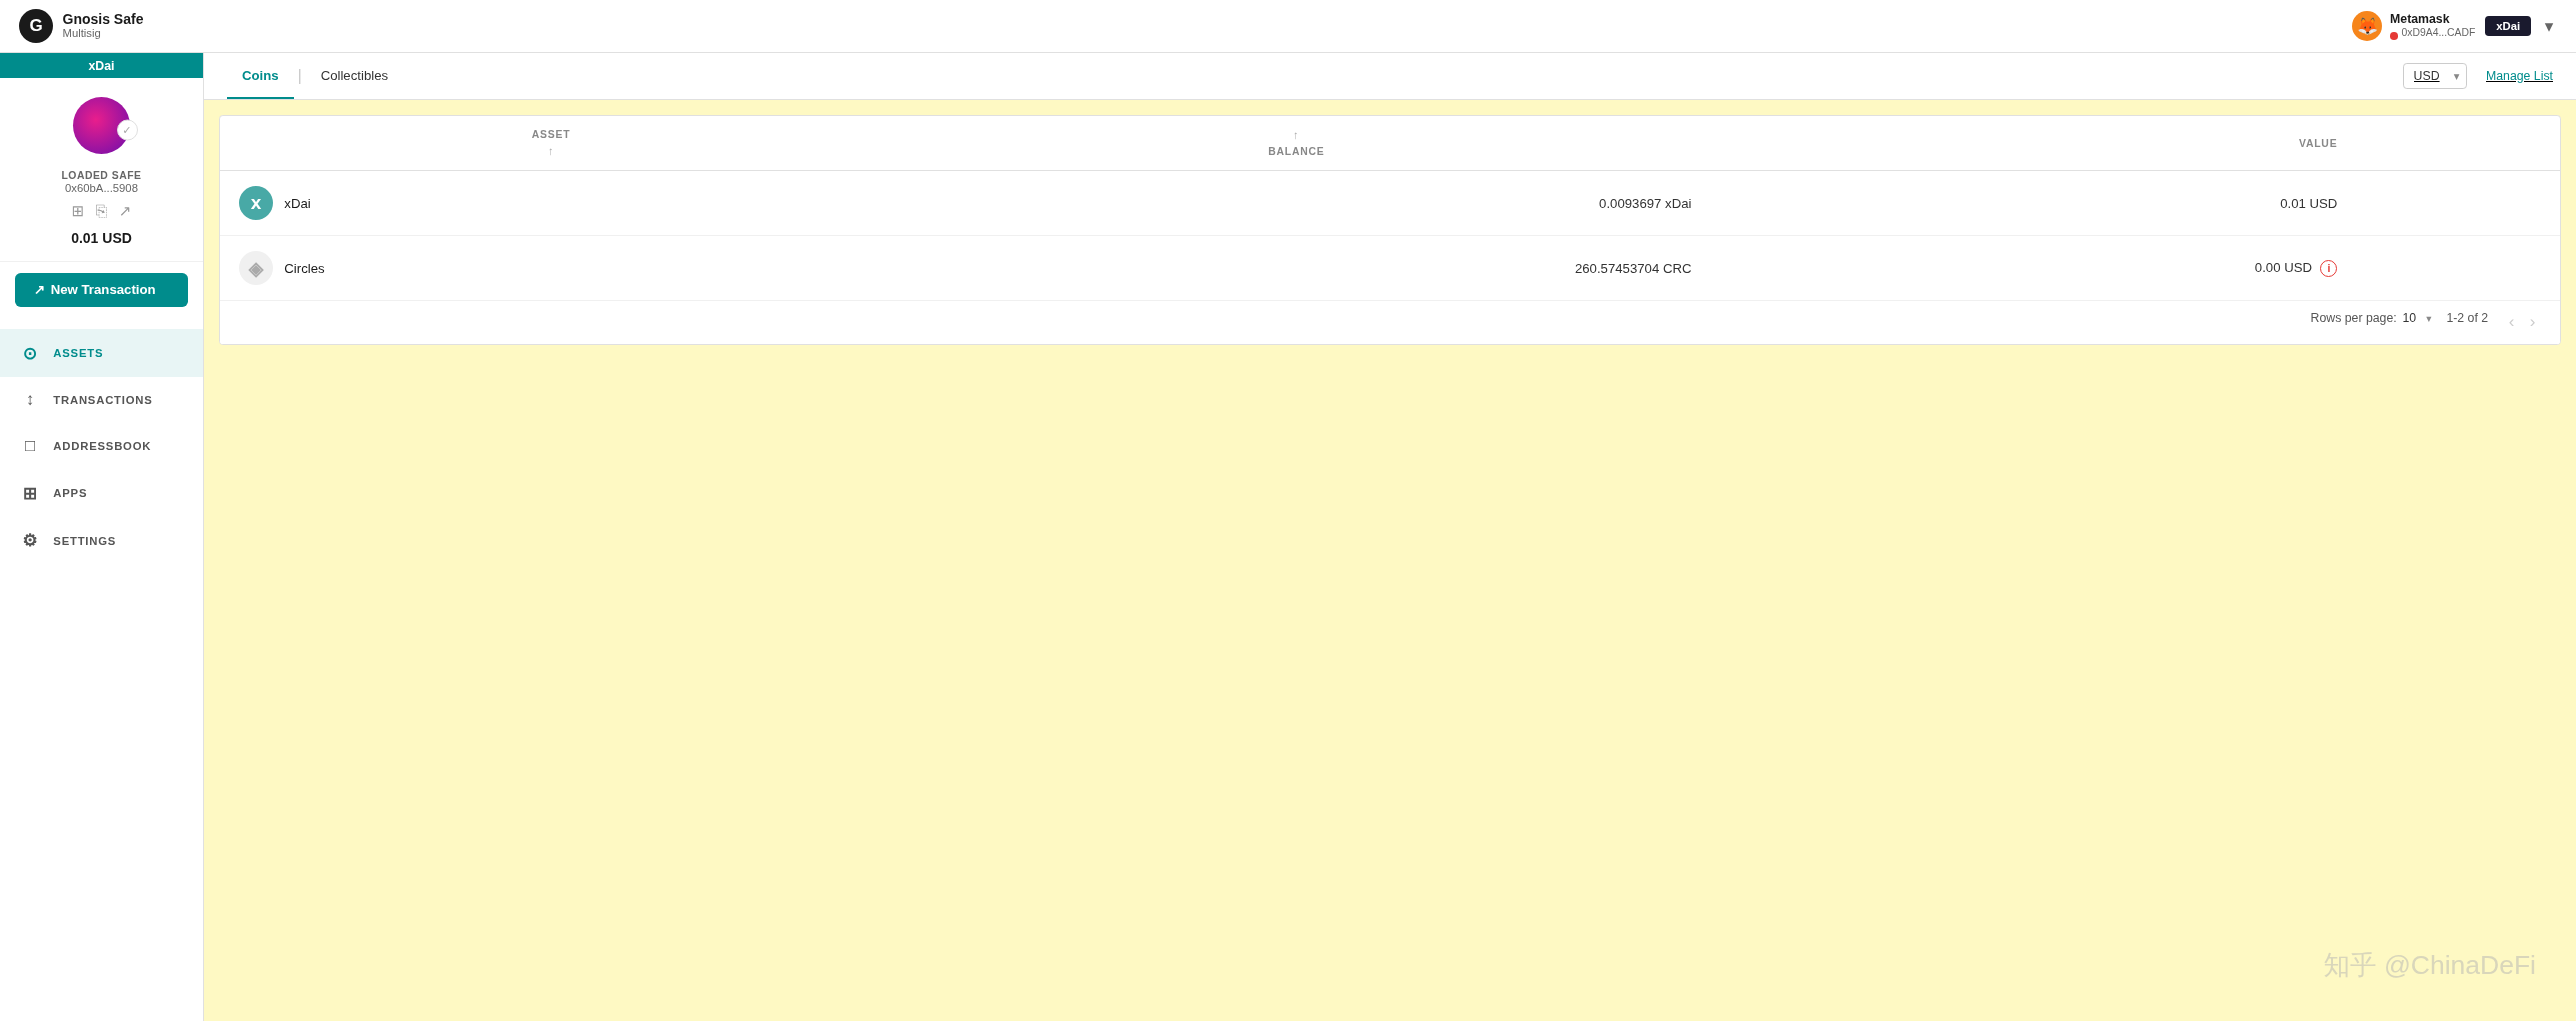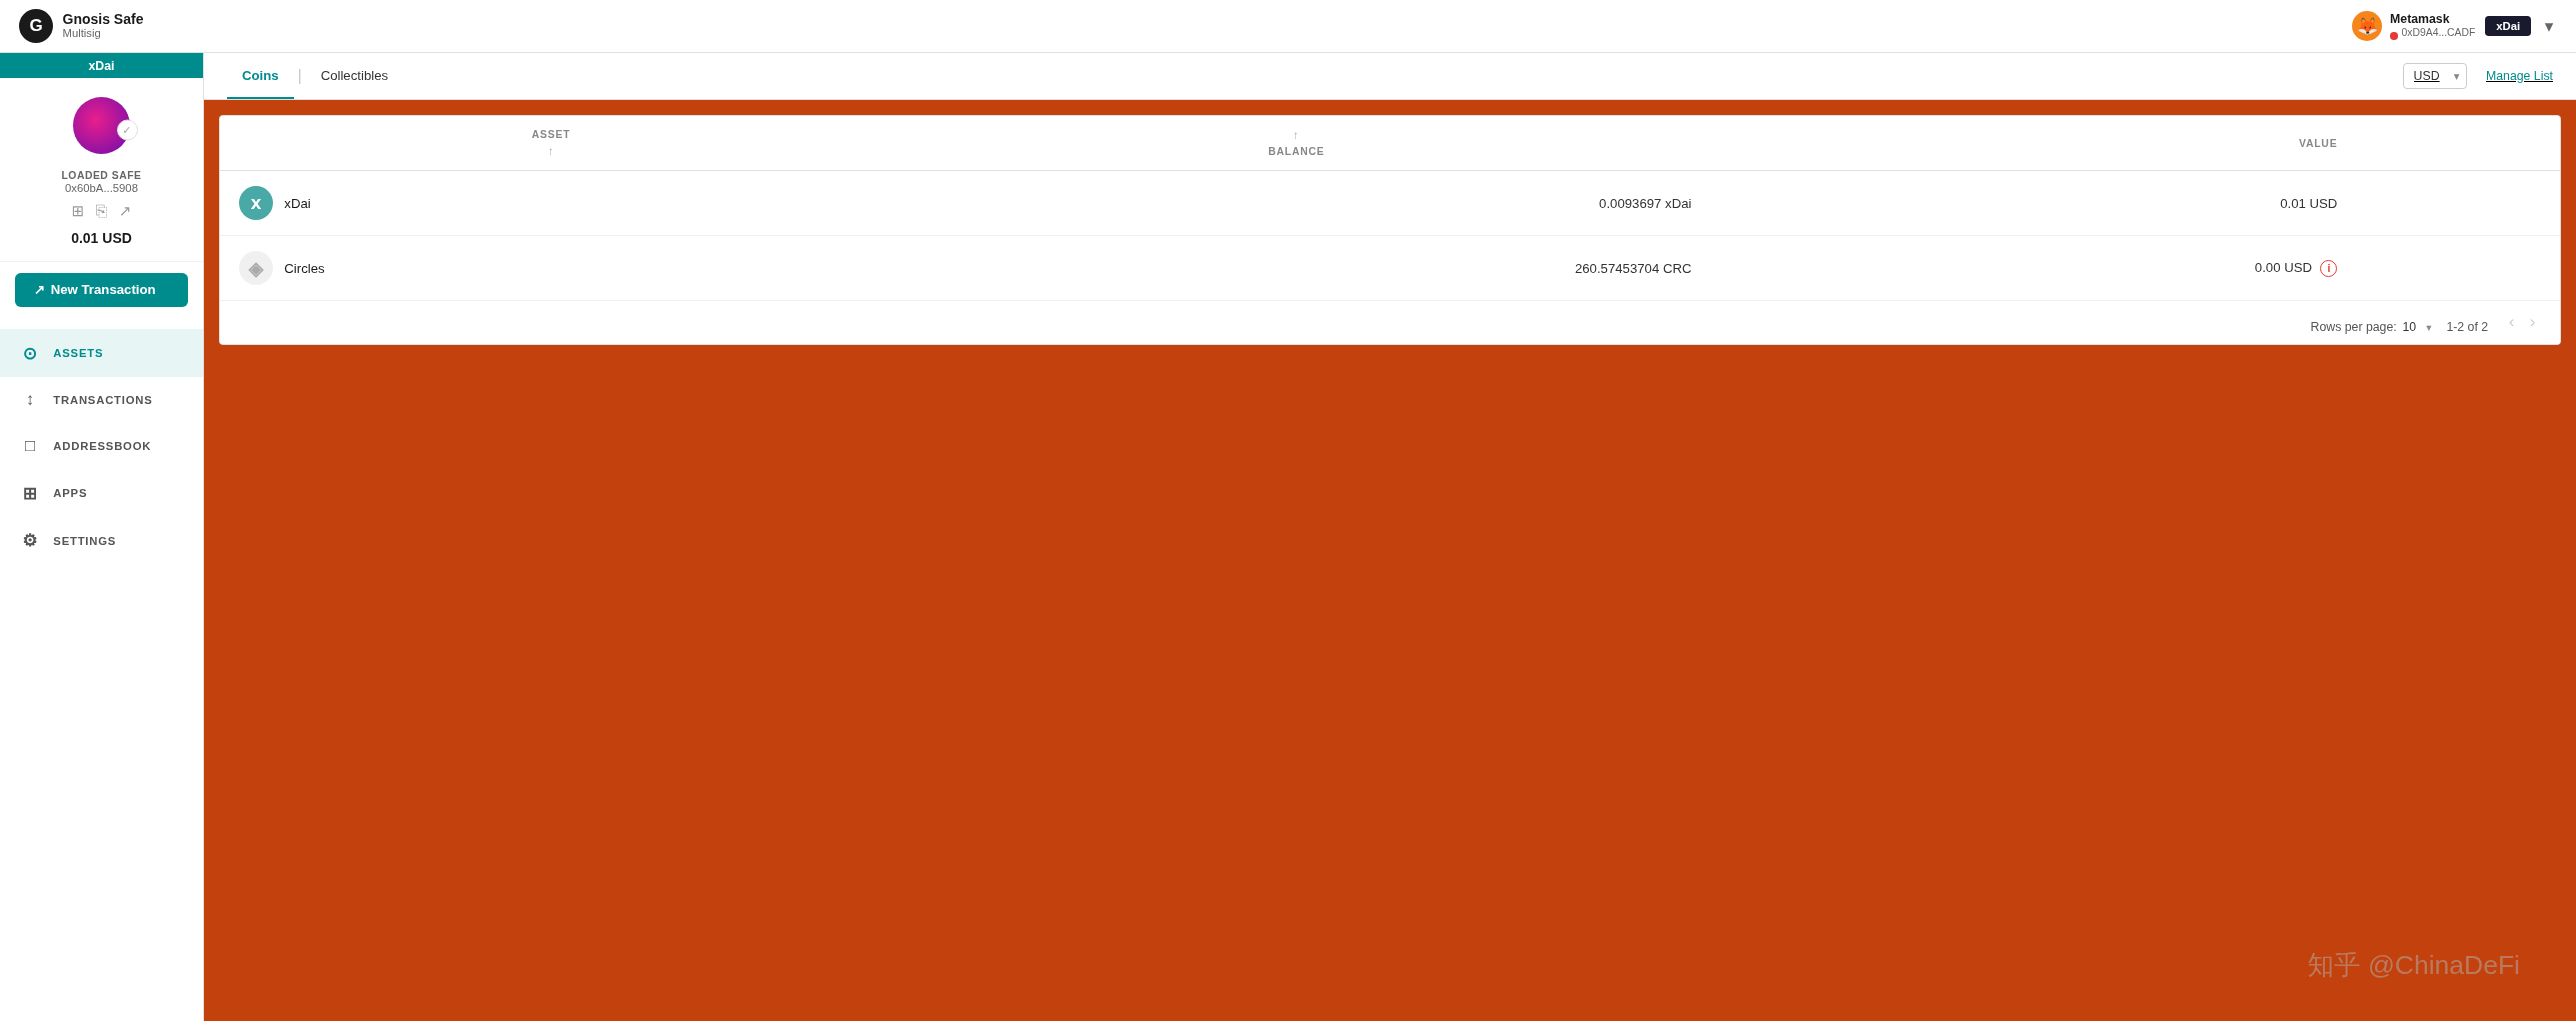--- a/index.html
+++ b/index.html
@@ -170,21 +170,21 @@
     }
     .nav-item.active { background: #e8f5f5; color: #008c8c; }
     .nav-item .nav-icon { font-size: 17px; width: 23px; text-align: center; }
 
     
     .main {
       flex: 1;
       display: flex;
       flex-direction: column;
       overflow: hidden;
-      background: #c2410c;
+      background: #fef9c3;
     }
 
     
     .tabs-bar {
       background: #fff;
       padding: 0 23px;
       border-bottom: 0.9px solid #e0e0e0;
       display: flex;
       align-items: center;
       gap: 0;
@@ -281,21 +281,21 @@
       color: #e53935;
       font-size: 10.4px;
       font-weight: bold;
       margin-left: 4.7px;
       cursor: pointer;
     }
 
     
     .table-footer {
       display: flex;
-      align-items: flex-end;
+      align-items: flex-start;
       justify-content: flex-end;
       padding: 9.5px 19px;
       background: #fff;
       border-top: 0.9px solid #f0f0f0;
       gap: 15px;
       font-size: 12.3px;
       color: #555;
     }
     .rows-per-page { display: flex; align-items: center; gap: 5.7px; }
     .rows-select {
@@ -319,21 +319,21 @@
       font-size: 17px;
       padding: 1.9px 5.7px;
       display: flex;
       align-items: center;
     }
     .page-btn:disabled { color: #ccc; cursor: default; }
 
     .watermark {
       position: fixed;
       bottom: 38px;
-      right: 56px;
+      right: 40px;
       font-size: 26.5px;
       color: rgba(180,180,180,0.5);
       font-weight: 300;
       pointer-events: none;
       user-select: none;
       margin-top: 44px;
     }
   </style>
 </head>
 <body>

